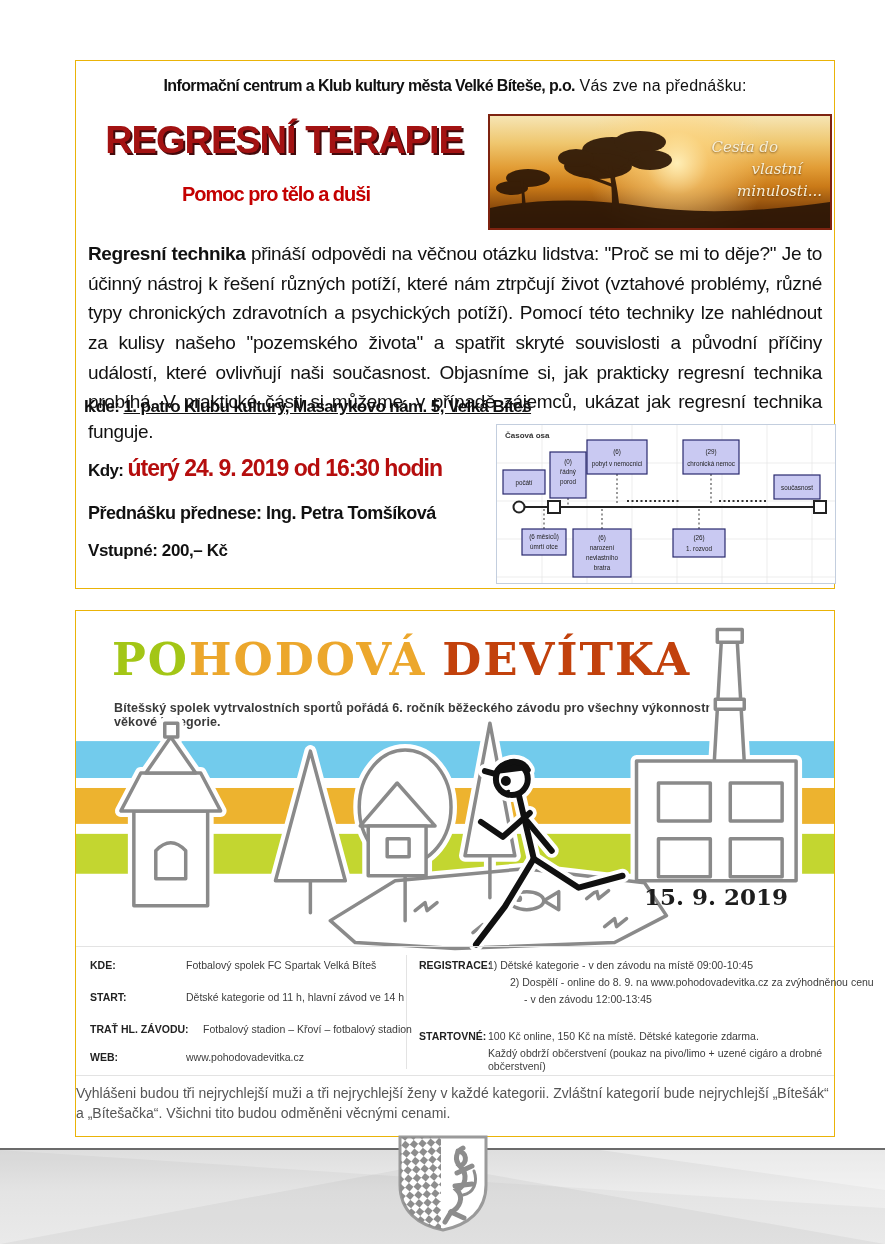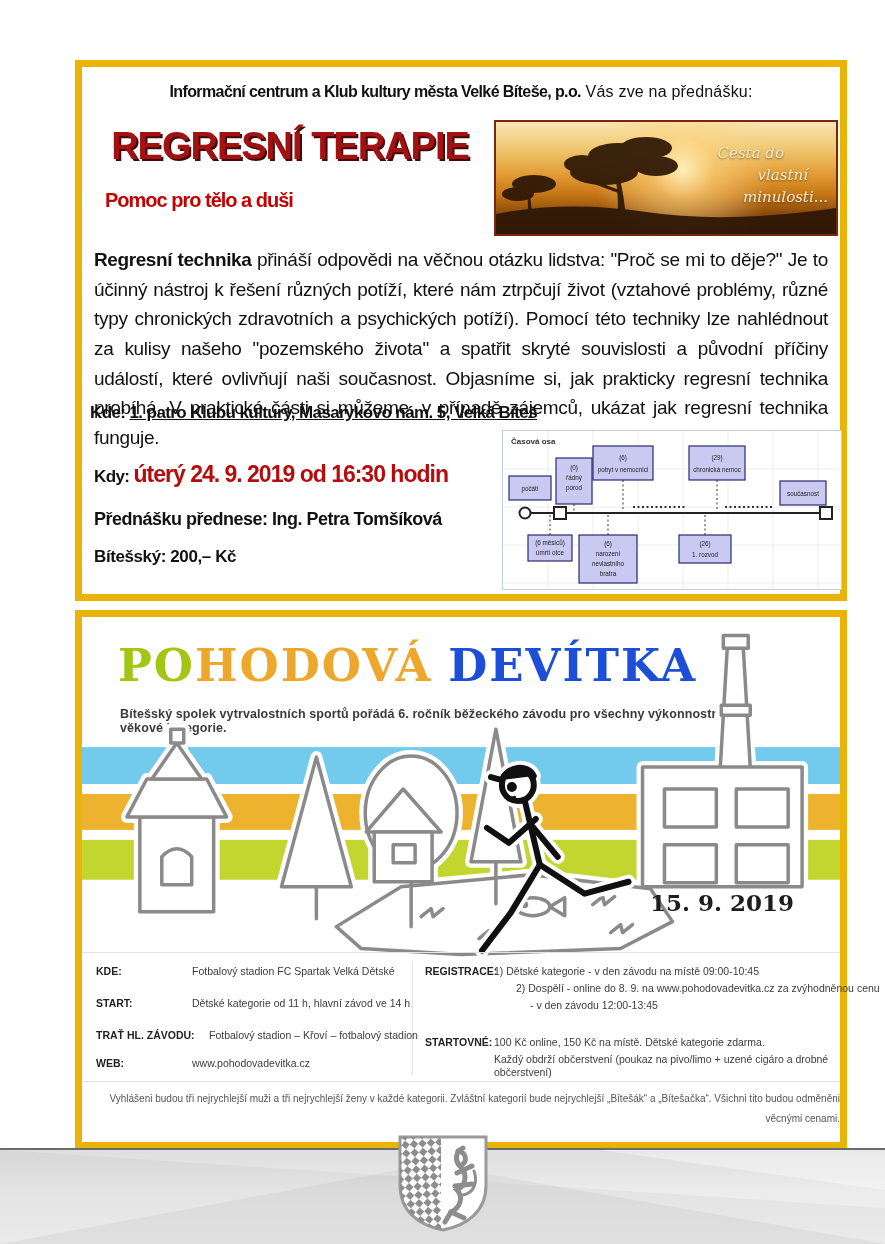--- a/index.html
+++ b/index.html
@@ -1,29 +1,29 @@
 <!DOCTYPE html>
 <html><head>
 <meta charset="utf-8">
 <style>
   html,body{margin:0;padding:0;}
   body{width:885px;height:1244px;position:relative;background:#ffffff;
        font-family:"Liberation Sans",sans-serif;overflow:hidden;color:#111;}
-  .card{position:absolute;background:#fff;border:7px solid #eab308;}
+  .card{position:absolute;background:#fff;border:1px solid #eab308;}
   #card1{left:75px;top:60px;width:758px;height:527px;}
   #card2{left:75px;top:610px;width:758px;height:525px;}
 
   
   .c1-header{position:absolute;top:16px;left:0;width:100%;text-align:center;font-size:16px;margin:0;}
   .c1-org{font-weight:700;letter-spacing:-0.6px;}
   .c1-invite{font-weight:400;letter-spacing:0.2px;}
   .c1-title{position:absolute;top:58px;left:8px;width:400px;margin:0;text-align:center;
             font-size:38px;font-weight:700;letter-spacing:-1px;color:#a31212;
             text-shadow:2px 2px 0 #43090b;}
-  .c1-sub{position:absolute;top:122px;left:23px;width:400px;
+  .c1-sub{position:absolute;top:122px;left:0;width:400px;text-align:center;
           font-size:20px;font-weight:700;letter-spacing:-1px;color:#c40000;}
   .c1-photo{position:absolute;left:412px;top:53px;width:344px;height:116px;
             border:2px solid #7e2310;box-sizing:border-box;overflow:hidden;
             background:
               radial-gradient(circle at 55% 42%, #ffeeb6 0%, rgba(255,214,130,.6) 16%, rgba(255,170,60,0) 46%),
               linear-gradient(180deg,#f6e5b4 0%,#efc76f 24%,#e29d36 46%,#ca7a18 63%,#8a4a0c 82%,#592c06 100%);}
   .c1-photo svg{position:absolute;left:0;top:0;}
   .cap-line{position:absolute;font-family:"DejaVu Serif",serif;font-style:italic;
             font-size:15px;color:#f7efd7;text-shadow:0 1px 2px rgba(70,35,0,.65);}
   .cap1{top:22px;right:52px;} .cap2{top:44px;right:28px;} .cap3{top:66px;right:8px;}
@@ -43,38 +43,38 @@
   .tl-box{fill:#c9c9f2;stroke:#2a2a6e;stroke-width:1.2;}
   .tl-grid{stroke:#e8e8e8;stroke-width:0.8;}
   .tl-line{stroke:#222;stroke-width:2;}
   .tl-dash{stroke:#555;stroke-width:1.2;stroke-dasharray:2 2.5;}
   .tl-dots{stroke:#333;stroke-width:2;stroke-dasharray:2 2.5;}
   .tl-node{fill:#fff;stroke:#222;stroke-width:2;}
 
   
   .c2-title{position:absolute;top:22px;left:36px;margin:0;font-family:"DejaVu Serif",serif;
             font-weight:700;font-size:45px;letter-spacing:2px;white-space:nowrap;}
-  .t-green{color:#a3c616;} .t-orange{color:#eca72c;} .t-blue{color:#1d4ed8;margin-left:0.35em;}
+  .t-green{color:#a3c616;} .t-orange{color:#eca72c;} .t-blue{color:#c2410c;margin-left:0.35em;}
   .c2-sub{position:absolute;top:90px;left:38px;width:620px;margin:0;
           font-size:12.5px;font-weight:700;color:#3a3a3a;letter-spacing:0.1px;}
   .c2-art{position:absolute;left:0;top:0;width:758px;height:340px;}
   .use-halo{stroke:#fff;stroke-width:12;fill:#fff;stroke-linejoin:round;stroke-linecap:round;}
   .use-main{stroke:#8a8a8a;stroke-width:3.5;fill:#fff;stroke-linejoin:round;stroke-linecap:round;}
   .use-rhalo{stroke:#fff;stroke-width:14;fill:none;stroke-linejoin:round;stroke-linecap:round;}
   .use-rmain{stroke:#101010;stroke-width:6;fill:none;stroke-linejoin:round;stroke-linecap:round;}
   .c2-date{position:absolute;left:555px;top:272px;width:170px;text-align:center;
            font-family:"DejaVu Serif",serif;font-weight:700;font-size:23px;color:#1d1d1d;}
   .c2-info{position:absolute;left:0;top:335px;width:758px;height:130px;
            border-top:1px solid #e3e3e3;border-bottom:1px solid #e3e3e3;box-sizing:border-box;
            font-size:10.5px;color:#3c3c3c;}
   .c2-info .vdiv{position:absolute;left:330px;top:8px;height:114px;border-left:1px solid #e3e3e3;}
   .info-label{position:absolute;font-weight:700;color:#222;white-space:nowrap;}
   .info-value{position:absolute;white-space:nowrap;}
-  .c2-note{position:absolute;left:0;top:465px;width:758px;text-align:right;
-           font-size:10px;color:#555;}
+  .c2-note{position:absolute;left:0;top:465px;width:758px;text-align:left;
+           font-size:14px;color:#555;}
   .c2-note p{margin:0;line-height:20px;}
   .c2-note .n1{margin-top:7px;}
 
   
   .footer{position:absolute;left:0;top:1148px;width:885px;height:96px;
           border-top:2px solid #6b6b6b;box-sizing:border-box;
           background:linear-gradient(180deg,#dedede 0%,#ececec 45%,#f2f2f2 100%);}
   .footer svg.deco{position:absolute;left:0;top:0;}
   .coa{position:absolute;left:50%;transform:translateX(-50%);top:1133px;}
 </style>
@@ -106,21 +106,21 @@
     <div class="cap-line cap1">Cesta do</div>
     <div class="cap-line cap2">vlastní</div>
     <div class="cap-line cap3">minulosti...</div>
   </div>
 
   <p class="c1-body"><b>Regresní technika</b><span> přináší odpovědi na věčnou otázku lidstva: "Proč se mi to děje?" Je to účinný nástroj k řešení různých potíží, které nám ztrpčují život (vztahové problémy, různé typy chronických zdravotních a psychických potíží). Pomocí této techniky lze nahlédnout za kulisy našeho "pozemského života" a spatřit skryté souvislosti a původní příčiny událostí, které ovlivňují naši současnost. Objasníme si, jak prakticky regresní technika probíhá. V praktické části si můžeme, v případě zájemců, ukázat jak regresní technika funguje.</span></p>
 
   <div class="c1-kde"><span class="lbl">Kde:</span> <span class="u">1. patro Klubu kultury, Masarykovo nám. 5, Velká Bíteš</span></div>
   <div class="c1-kdy"><span class="lbl">Kdy:</span> <span class="red">úterý 24. 9. 2019 od 16:30 hodin</span></div>
   <div class="c1-lect"><span>Přednášku přednese:</span> <span>Ing. Petra Tomšíková</span></div>
-  <div class="c1-fee">Bítešský: 200,– Kč</div>
+  <div class="c1-fee">Vstupné: 200,– Kč</div>
 
   <svg class="c1-timeline" viewBox="0 0 338 158">
     <g class="tl-grid">
       <line x1="45" y1="0" x2="45" y2="158"></line>
         <line x1="90" y1="0" x2="90" y2="158"></line>
       <line x1="135" y1="0" x2="135" y2="158"></line>
         <line x1="180" y1="0" x2="180" y2="158"></line>
       <line x1="225" y1="0" x2="225" y2="158"></line>
         <line x1="270" y1="0" x2="270" y2="158"></line>
       <line x1="315" y1="0" x2="315" y2="158"></line>
@@ -240,21 +240,21 @@
     <use href="#art-shapes" class="use-halo"></use>
     <use href="#art-shapes" class="use-main"></use>
     <use href="#runner-shapes" class="use-rhalo"></use>
     <use href="#runner-shapes" class="use-rmain"></use>
   </svg>
   <div class="c2-date">15. 9. 2019</div>
 
   <div class="c2-info">
     <span class="vdiv"></span>
     <span class="info-label" style="left:14px;top:12px">KDE:</span>
-    <span class="info-value" style="left:110px;top:12px">Fotbalový stadion FC Spartak Velká Dětské</span>
+    <span class="info-value" style="left:110px;top:12px">Fotbalový spolek FC Spartak Velká Bíteš</span>
     <span class="info-label" style="left:14px;top:44px">START:</span>
     <span class="info-value" style="left:110px;top:44px">Dětské kategorie od 11 h, hlavní závod ve 14 h</span>
     <span class="info-label" style="left:14px;top:76px">TRAŤ HL. ZÁVODU:</span>
     <span class="info-value" style="left:127px;top:76px">Fotbalový stadion – Křoví – fotbalový stadion</span>
     <span class="info-label" style="left:14px;top:104px">WEB:</span>
     <span class="info-value" style="left:110px;top:104px">www.pohodovadevitka.cz</span>
 
     <span class="info-label" style="left:343px;top:12px">REGISTRACE:</span>
     <span class="info-value" style="left:412px;top:12px">1) Dětské kategorie - v den závodu na místě 09:00-10:45</span>
     <span class="info-value" style="left:434px;top:29px">2) Dospělí - online do 8. 9. na www.pohodovadevitka.cz za zvýhodněnou cenu</span>

